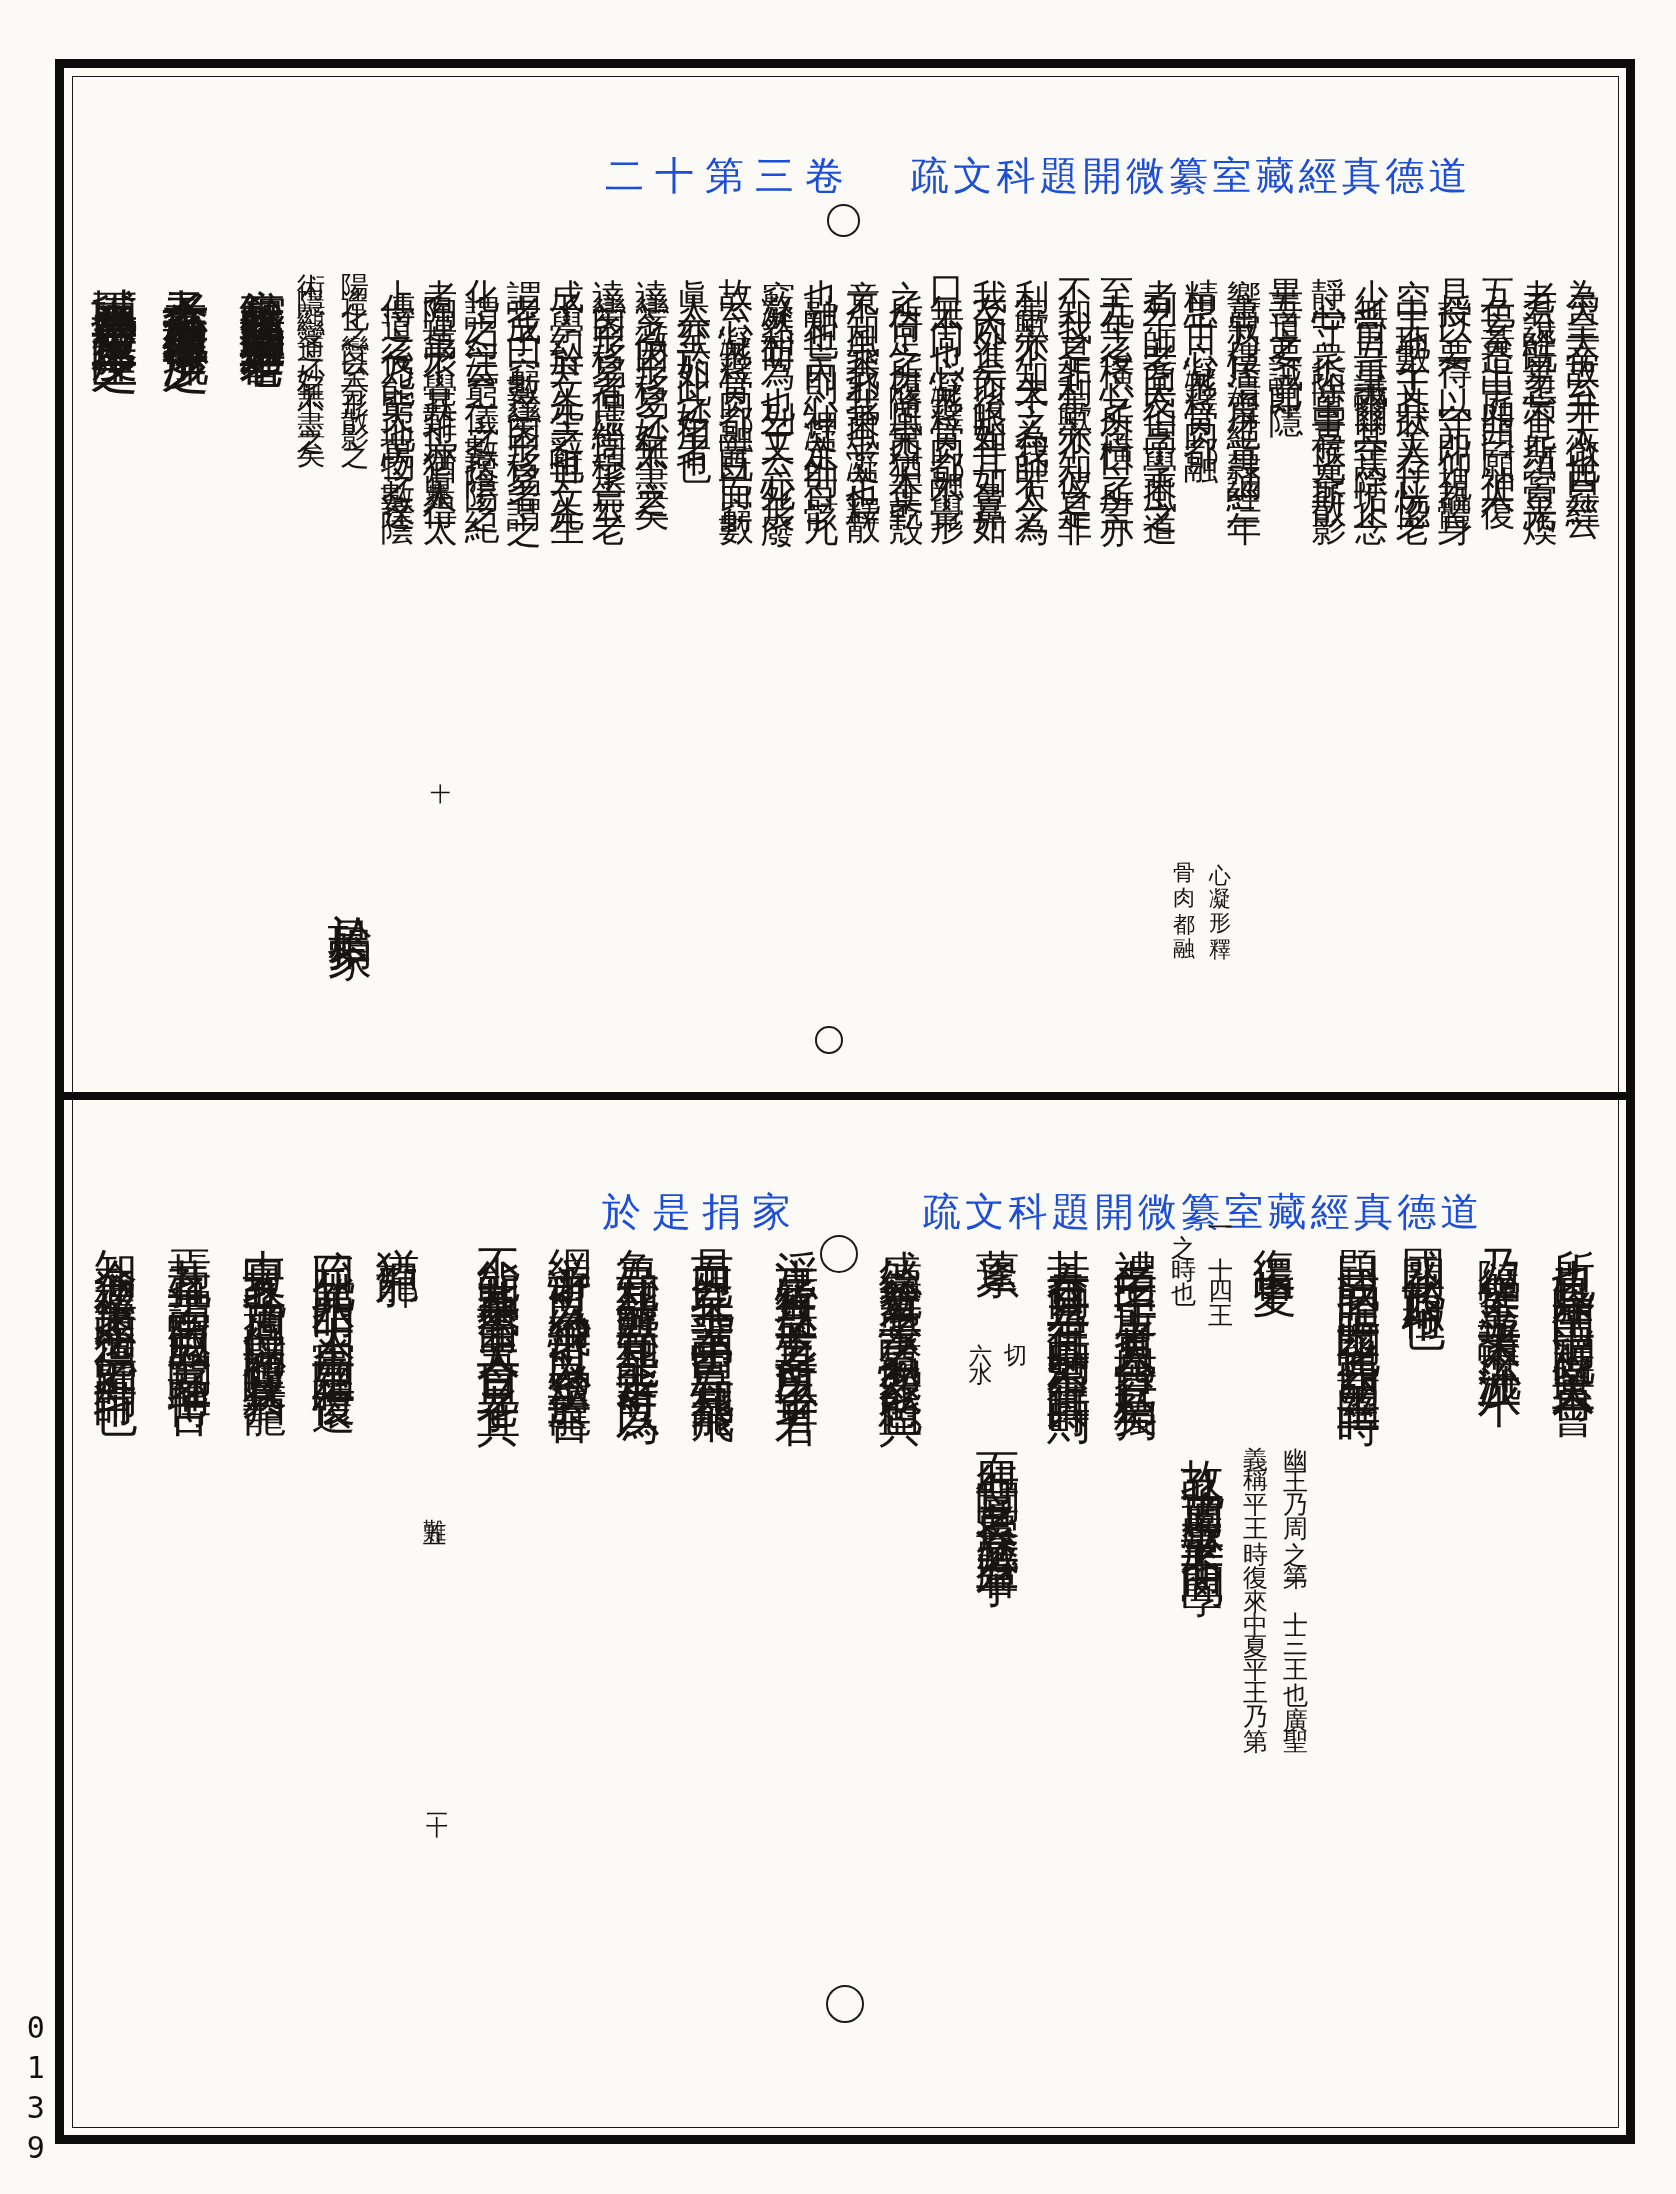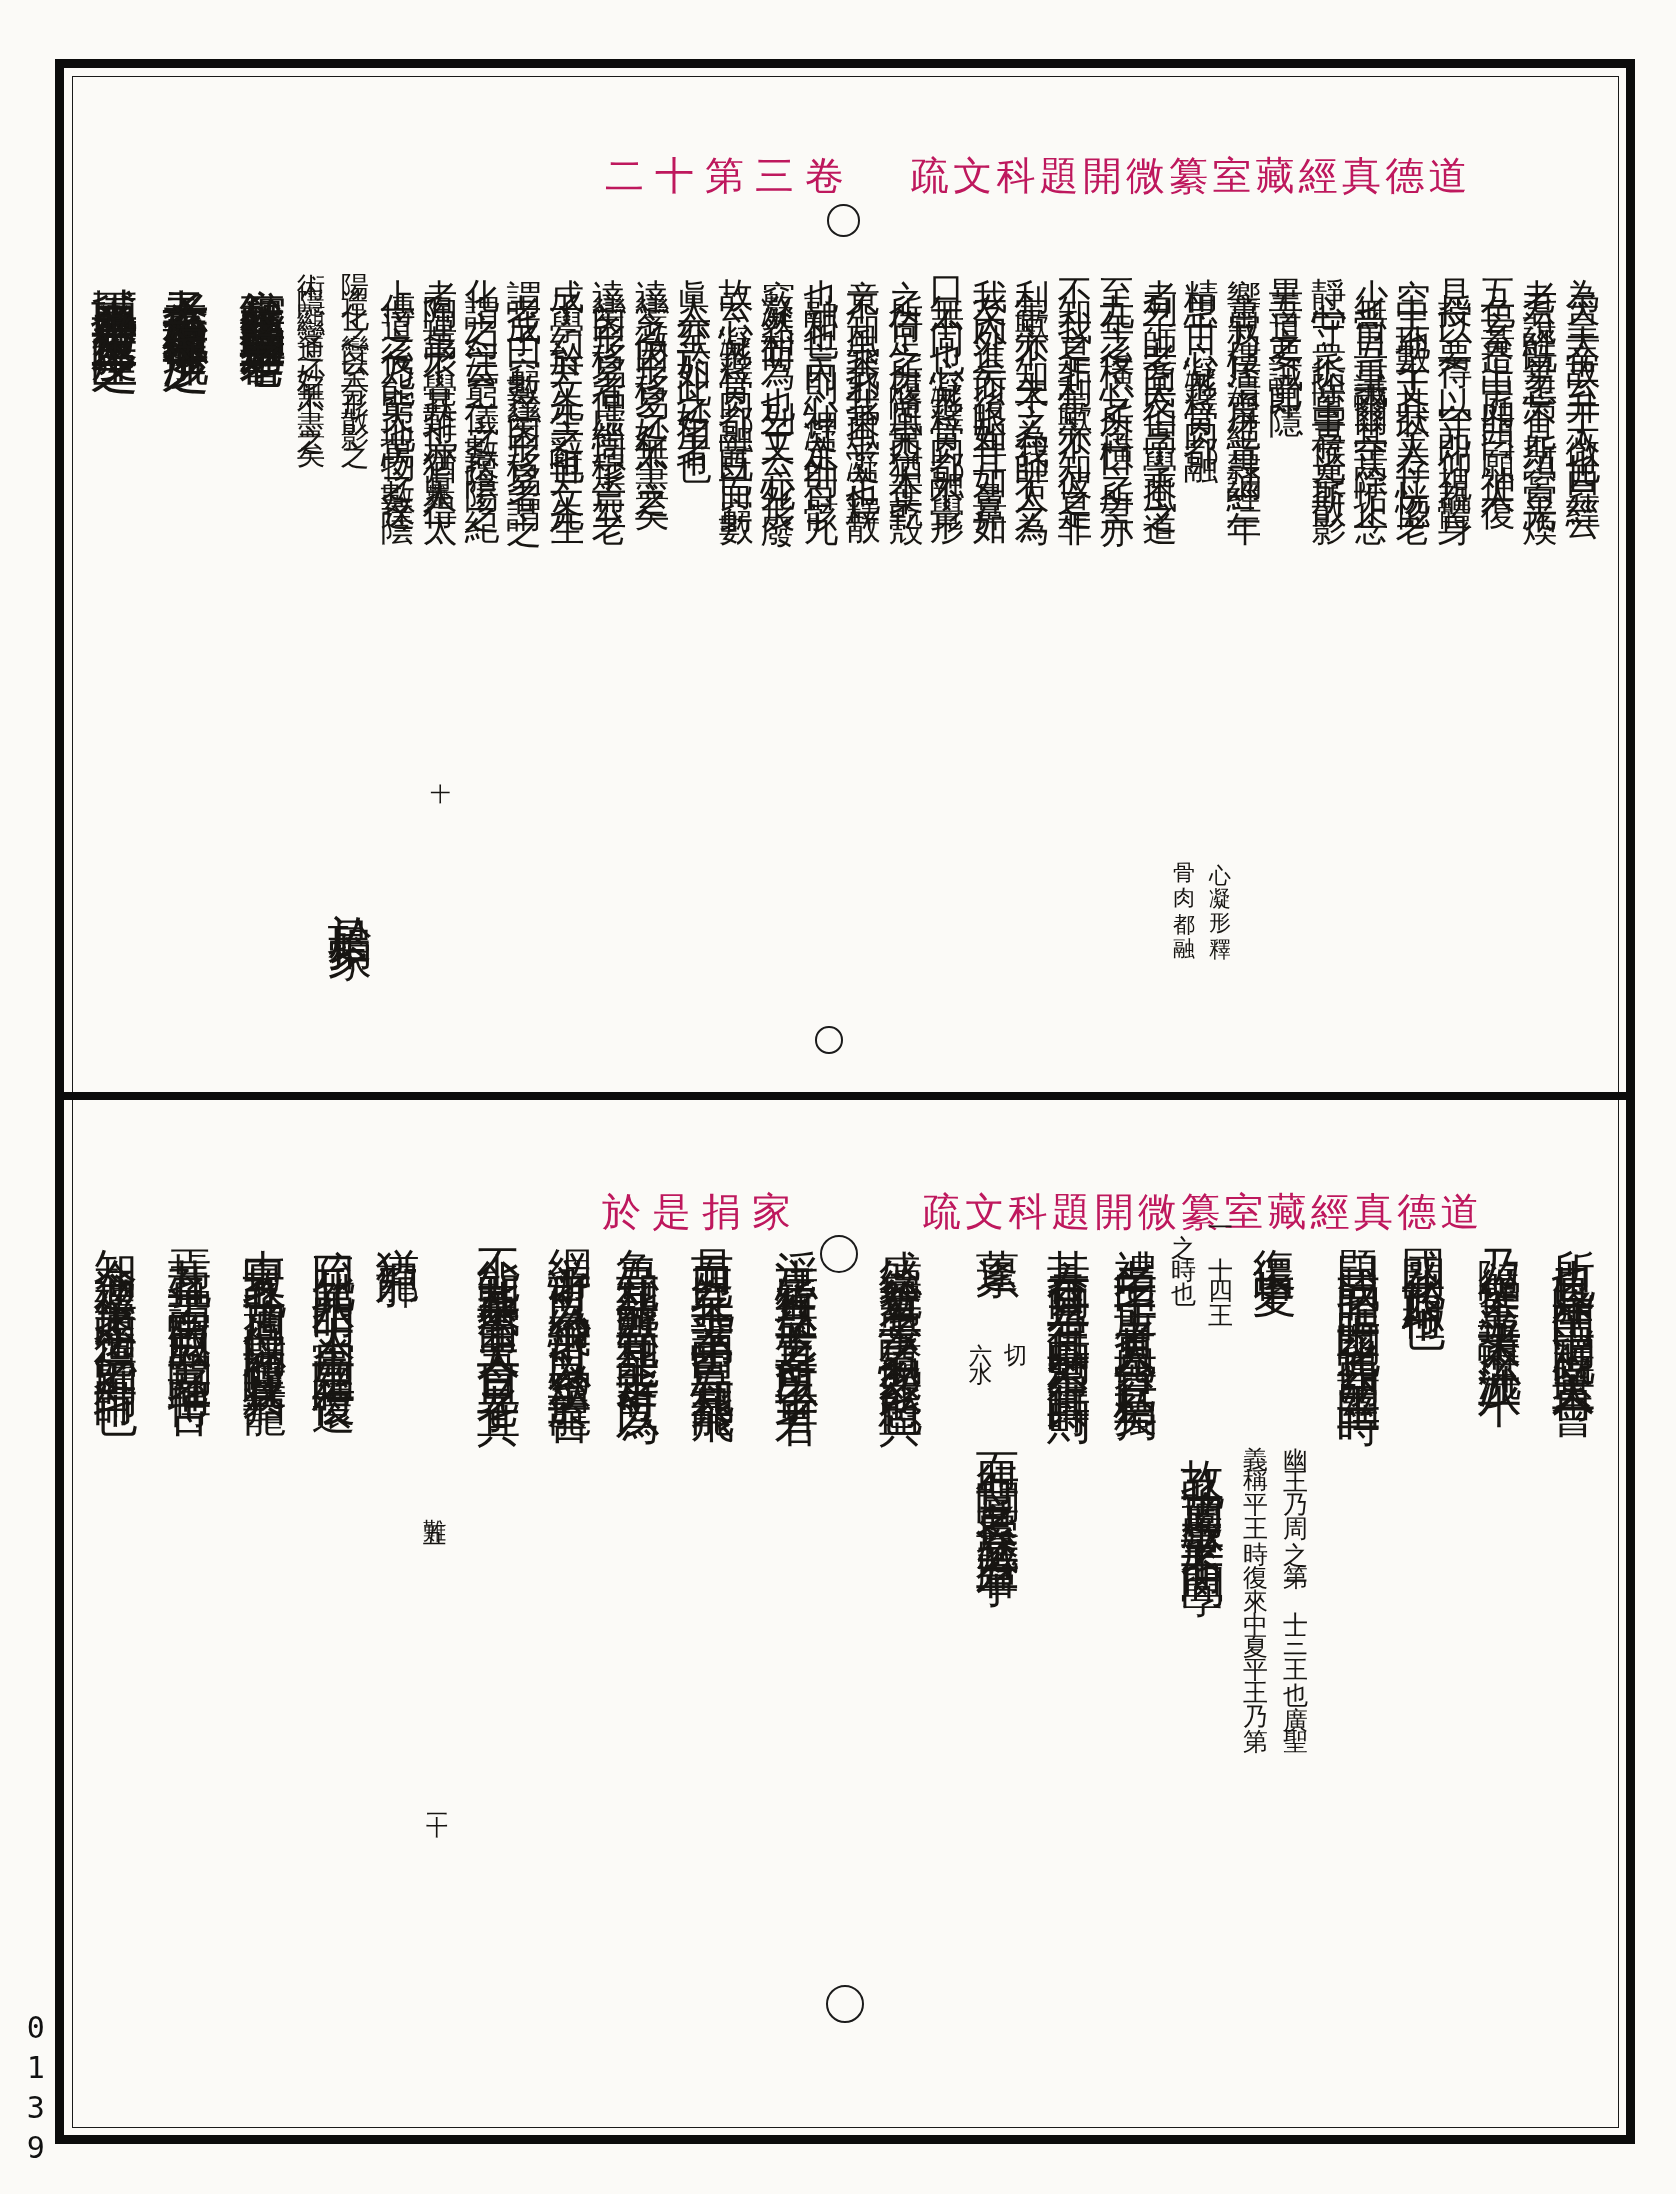--- a/index.html
+++ b/index.html
@@ -7,21 +7,21 @@
     width:1676px;height:2194px;position:relative;
     background:#fbfaf7;
     font-family:"DejaVu Serif","Liberation Serif",serif;
     overflow:hidden;
   }
   .frame{position:absolute;left:55px;top:59px;width:1562px;height:2067px;
     border:9.2px solid #0c0c0c;}
   .frame-inner{position:absolute;left:7.5px;top:7.5px;right:7.5px;bottom:7.5px;
     border:1.7px solid #1a1a1a;}
   .divider{position:absolute;left:0px;top:1024px;width:100%;height:7.5px;background:#0c0c0c;}
-  .hrow{position:absolute;white-space:nowrap;color:#be185d;}
+  .hrow{position:absolute;white-space:nowrap;color:#1d4ed8;}
   .vcol{
     position:absolute;
     writing-mode:vertical-rl;
     text-orientation:upright;
     white-space:nowrap;
     color:#171512;
     line-height:1;
   }
   .circle{position:absolute;border:2.5px solid #1b1b1b;border-radius:50%;background:transparent;}
   .pagenum{

